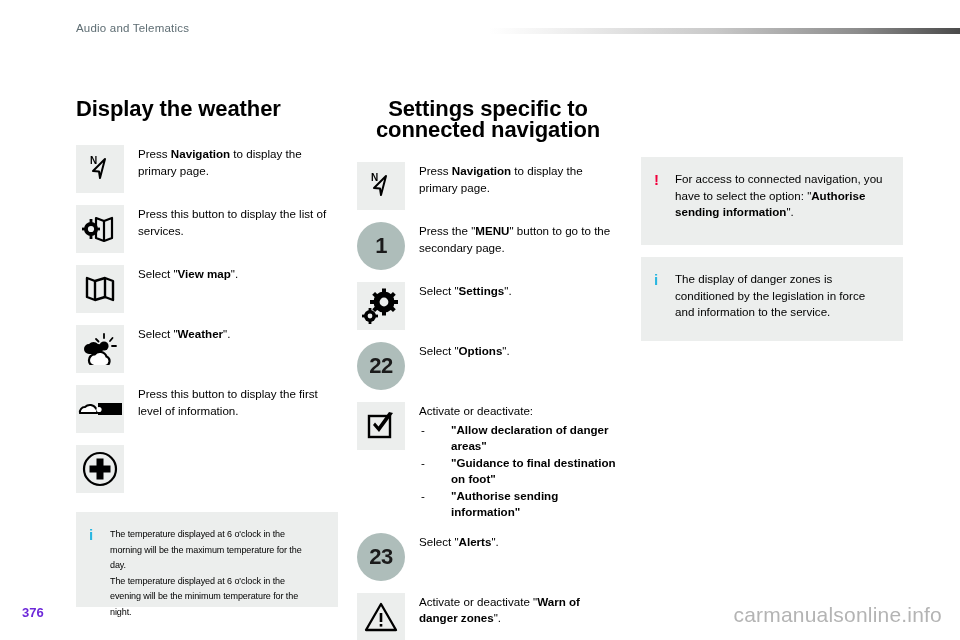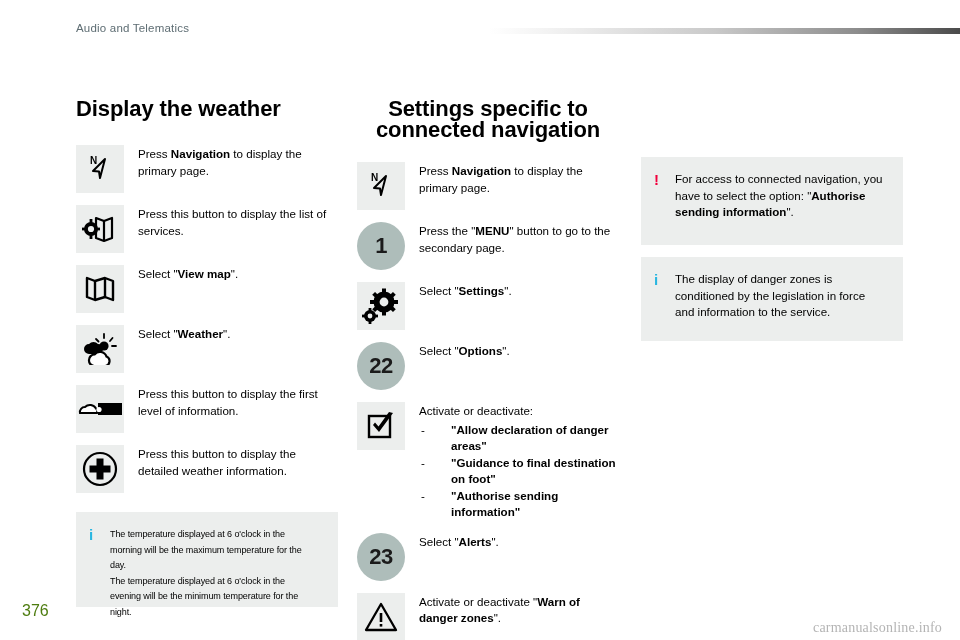--- a/index.html
+++ b/index.html
@@ -157,31 +157,30 @@
     left: 641px; top: 157px;
     width: 262px;
   }
   .note-right-wrap .note:first-child { min-height: 88px; }
   .note-right-wrap .note:last-child  { min-height: 74px; }
 
   
   .page-num {
     position: absolute;
     left: 22px; bottom: 20px;
-    font-size: 16px;
-    font-weight: normal;
-    color: #4d7c0f;
+    font-size: 13px;
+    font-weight: bold;
+    color: #6d28d9;
   }
   .watermark {
     position: absolute;
-    right: 18px; bottom: 4px;
-    font-size: 14px;
+    right: 18px; bottom: 13px;
+    font-size: 21px;
     color: #b4b4b4;
     letter-spacing: .2px;
-    font-family: Liberation Serif, serif;
   }
 </style>
 </head>
 <body>
 
 <div class="header">
   <div class="header-title">Audio and Telematics</div>
   <div class="header-rule"></div>
 </div>
 
@@ -265,23 +264,20 @@
       <span>Press this button to display the first level of information.</span><b></b><span></span>
     </div>
   </div>
 
   <div class="step">
     <div class="icon-tile">
       <svg width="38" height="38" viewBox="0 0 38 38">
         <circle cx="19" cy="19" r="16" fill="none" stroke="#000" stroke-width="2.2"></circle>
         <path d="M15.5 8.5 h7 v7 h7 v7 h-7 v7 h-7 v-7 h-7 v-7 h7 Z" fill="#000"></path>
       </svg>
-    </div>
-    <div class="step-body">
-      <span>Press this button to display the detailed weather information.</span><b></b><span></span>
     </div>
   </div>
 </div>
 
 <div class="note note-condensed note-left">
   <span class="note-icon info">i</span>
   <div class="note-text">
     <div>The temperature displayed at 6 o'clock in the morning will be the maximum temperature for the day.</div>
     <div>The temperature displayed at 6 o'clock in the evening will be the minimum temperature for the night.</div>
   </div>

